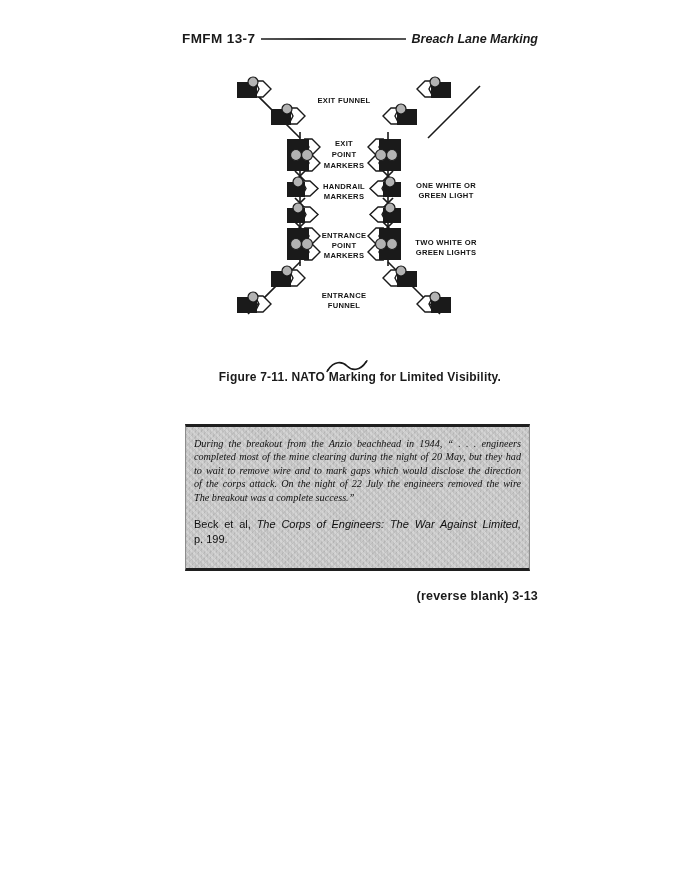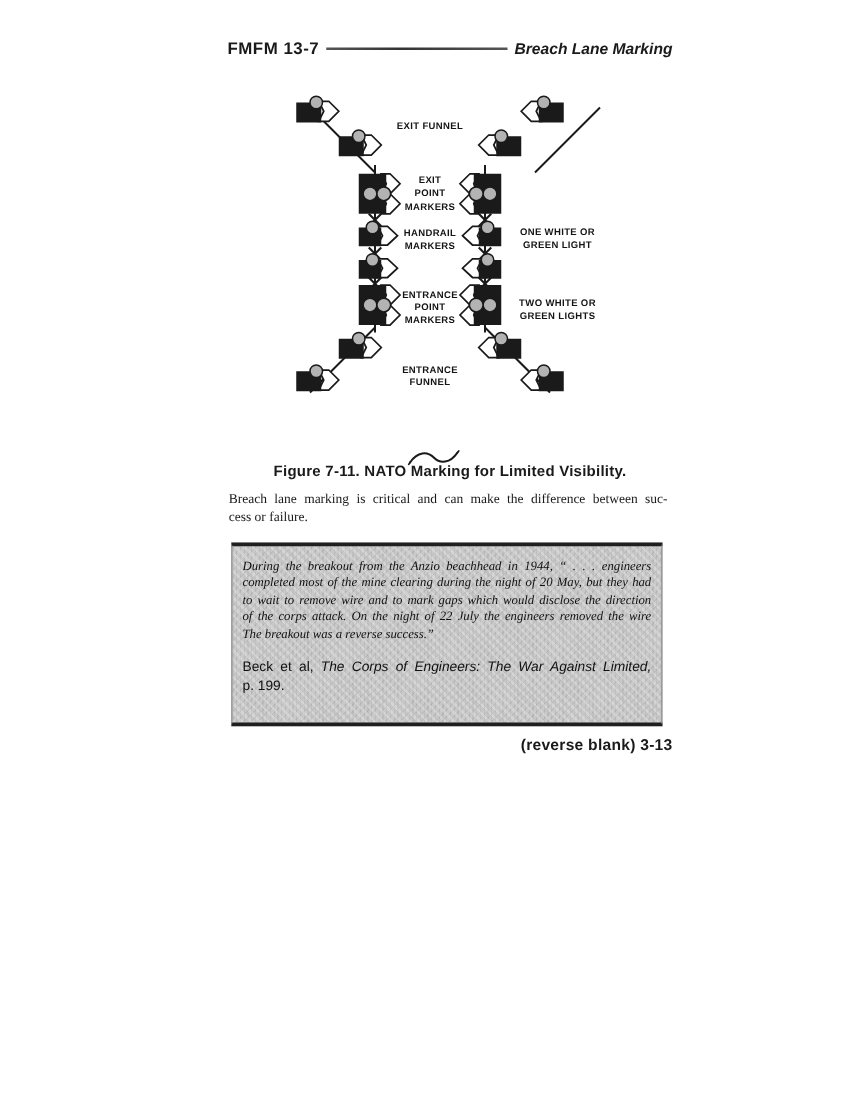--- a/index.html
+++ b/index.html
@@ -28,21 +28,21 @@
   .mk-x{stroke:var(--ink);stroke-width:1.7;}
   .dlabel{font-family:"Liberation Sans",sans-serif;font-size:7.6px;font-weight:bold;letter-spacing:.3px;fill:#141414;text-anchor:middle;}
   
   .caption{position:absolute;left:182px;top:330px;width:356px;text-align:center;font-size:12px;font-weight:bold;letter-spacing:.2px;margin-top:40px;}
   .squiggle{position:absolute;left:325px;top:358px;}
   
   .para{position:absolute;left:183px;top:392px;width:351px;font-family:"Liberation Serif",serif;font-size:10.8px;line-height:14.5px;}
   .stretch{text-align:justify;text-align-last:justify;white-space:nowrap;overflow:hidden;}
   
   .quote-box{
-    position:absolute;left:185px;top:434px;width:345px;height:147px;
+    position:absolute;left:185px;top:424px;width:345px;height:147px;
     background-color:var(--box-bg);
     background-image:
       repeating-linear-gradient(45deg, rgba(255,255,255,.22) 0 2px, rgba(0,0,0,0) 2px 5px),
       repeating-linear-gradient(-45deg, rgba(0,0,0,.06) 0 1px, rgba(0,0,0,0) 1px 4px),
       repeating-linear-gradient(90deg, rgba(0,0,0,.05) 0 1px, rgba(0,0,0,0) 1px 3px);
     border-top:3px solid #1f1f1f;border-bottom:3px solid #1f1f1f;
     border-left:1px solid #8d8d8d;border-right:1px solid #8d8d8d;
     padding:10px 8px 6px 8px;overflow:hidden;
   }
   .quote-line{font-family:"Liberation Serif",serif;font-style:italic;font-size:10.2px;line-height:13.4px;color:#101010;}
@@ -148,31 +148,27 @@
     </g>
   </svg>
 
   <div class="caption">Figure 7-11. NATO Marking for Limited Visibility.</div>
 
   <svg class="squiggle" width="44" height="18" viewBox="0 0 44 18">
     <path d="M3,12 C9,3 17,3 22,8 C27,13 35,13 41,4" fill="none" stroke="#1a1a1a" stroke-width="1.7" stroke-linecap="round"></path>
     <path d="M3,12 l-1,1.5 M41,4 l1,-1.2" fill="none" stroke="#1a1a1a" stroke-width="1.4" stroke-linecap="round"></path>
   </svg>
 
-  <div class="para">
-    <div class="stretch">Breach lane marking is critical and can make the difference between suc-</div>
-    <div>cess or failure.</div>
-  </div>
 
   <div class="quote-box">
     <div class="quote-line stretch">During the breakout from the Anzio beachhead in 1944, “ . . . engineers</div>
     <div class="quote-line stretch">completed most of the mine clearing during the night of 20 May, but they had</div>
     <div class="quote-line stretch">to wait to remove wire and to mark gaps which would disclose the direction</div>
     <div class="quote-line stretch">of the corps attack. On the night of 22 July the engineers removed the wire</div>
-    <div class="quote-line">The breakout was a reverse success.”</div>
+    <div class="quote-line">The breakout was a complete success.”</div>
     <div class="cite">
       <div class="stretch"><span>Beck et al, </span><span class="cite-title">The Corps of Engineers: The War Against Limited,</span></div>
       <div class="cite-page">p. 199.</div>
     </div>
   </div>
 
   <div class="footer">(reverse blank) 3-13</div>
 
 </div>
 

